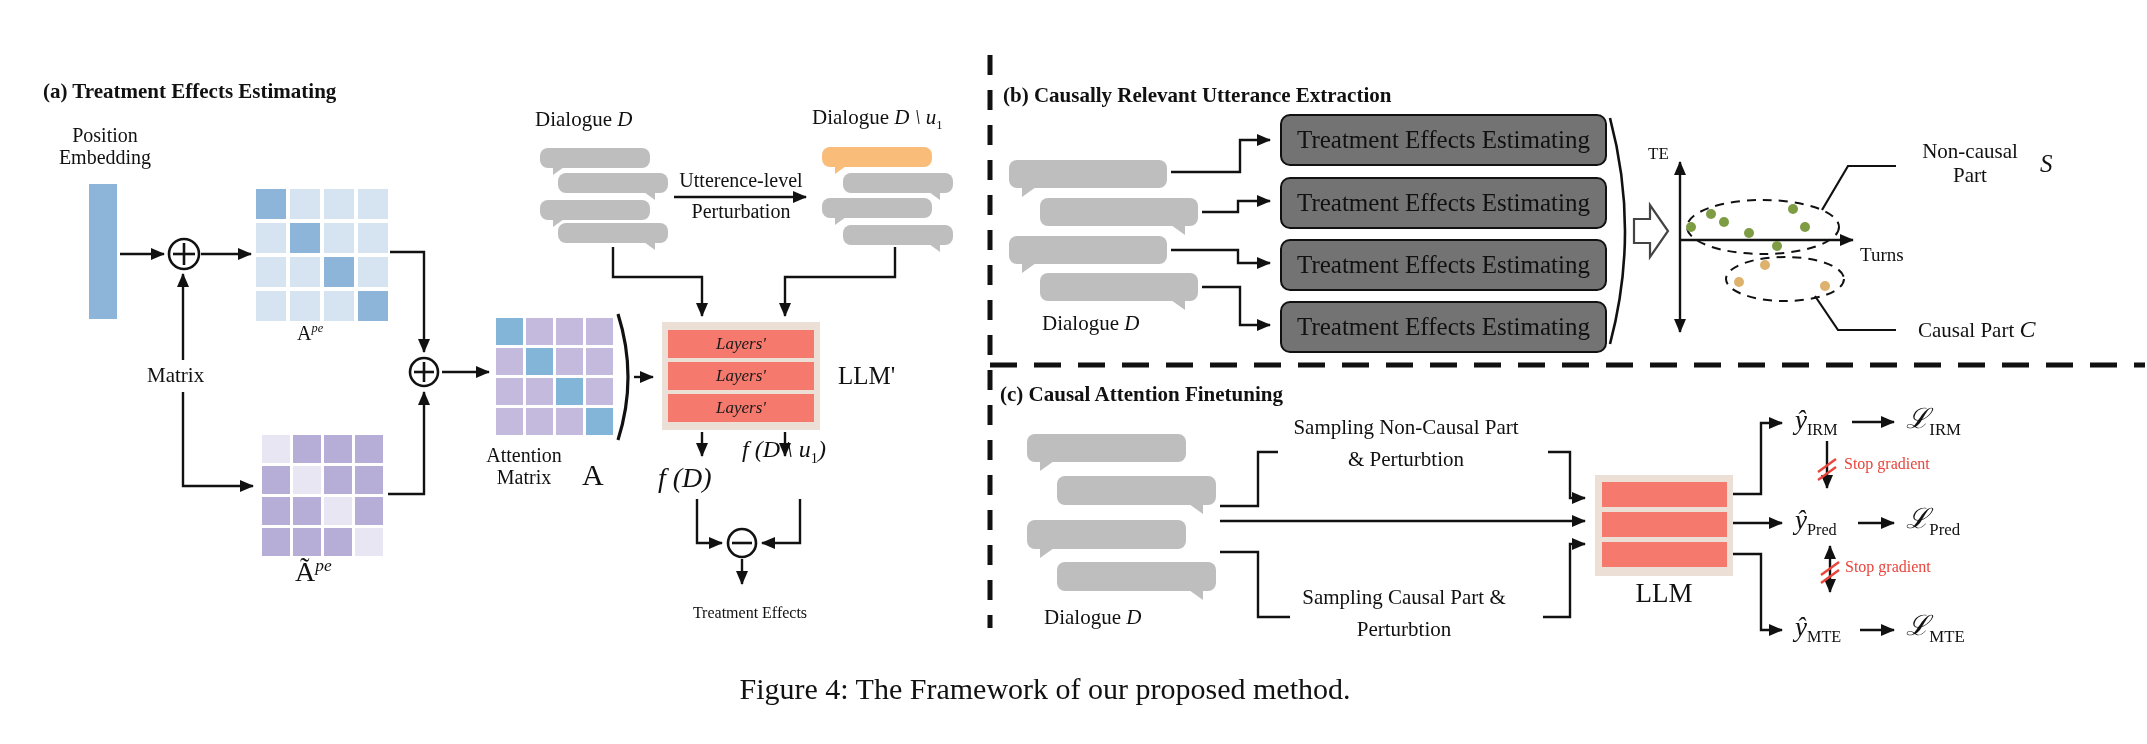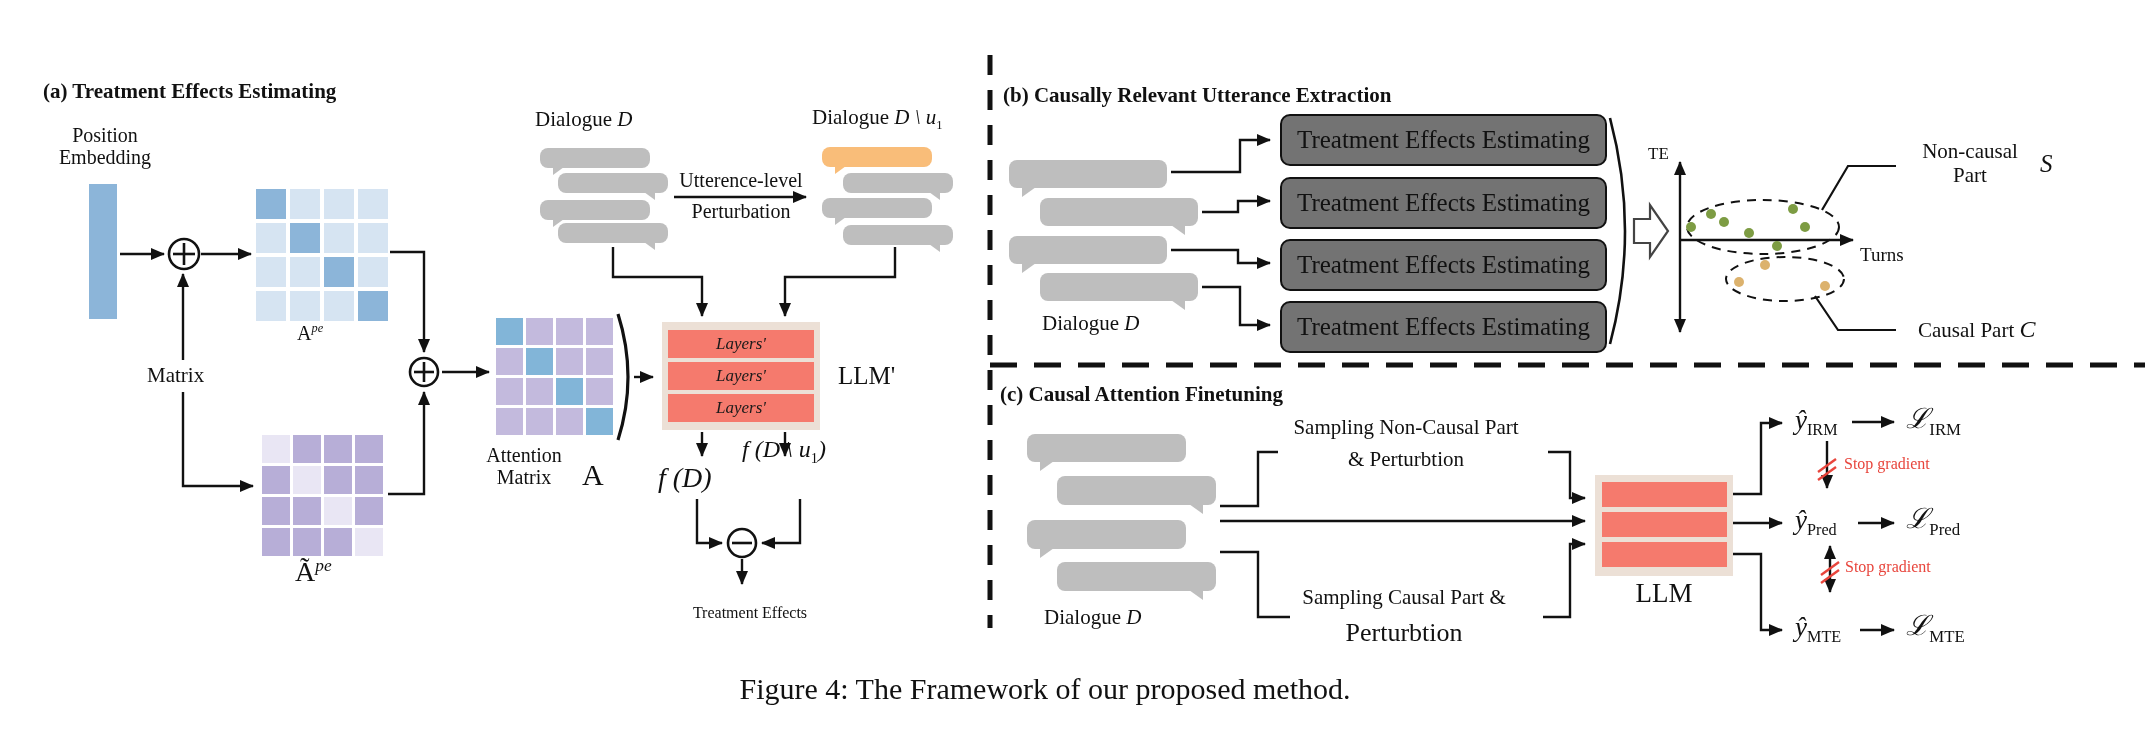--- a/index.html
+++ b/index.html
@@ -291,21 +291,21 @@
       <span class="tailL"></span>
     </div>
   <div class="bubble" style="left:1057px;top:562px;width:159px;height:29px">
       <span class="tailR"></span>
     </div>
   <div class="t" style="left:1044px;top:606px;font-size:21px"><span>Dialogue </span><span class="i">D</span></div>
 
   <div class="t ctr" style="left:1250px;top:416px;width:312px;font-size:21px">Sampling Non-Causal Part</div>
   <div class="t ctr" style="left:1258px;top:586px;width:292px;font-size:21px">Sampling Causal Part &amp;</div>
   <div class="t ctr" style="left:1250px;top:448px;width:312px;font-size:21px">&amp; Perturbtion</div>
-  <div class="t ctr" style="left:1258px;top:618px;width:292px;font-size:26px">Perturbtion</div>
+  <div class="t ctr" style="left:1258px;top:618px;width:292px;font-size:21px">Perturbtion</div>
 
   <div class="llmshell" style="left:1595px;top:475px;width:138px;height:101px">
     <div class="bar" style="left:7px;top:7px;width:125px;height:25px"></div>
     <div class="bar" style="left:7px;top:37px;width:125px;height:25px"></div>
     <div class="bar" style="left:7px;top:67px;width:125px;height:25px"></div>
   </div>
   <div class="t ctr" style="left:1604px;top:578px;width:120px;font-size:27px">LLM</div>
 
   <div class="t" style="left:1795px;top:405px;font-size:27px"><span class="i">ŷ</span><sub>IRM</sub></div>
   <div class="t" style="left:1906px;top:403px;font-size:28px"><span class="i">ℒ</span><sub>IRM</sub></div>

